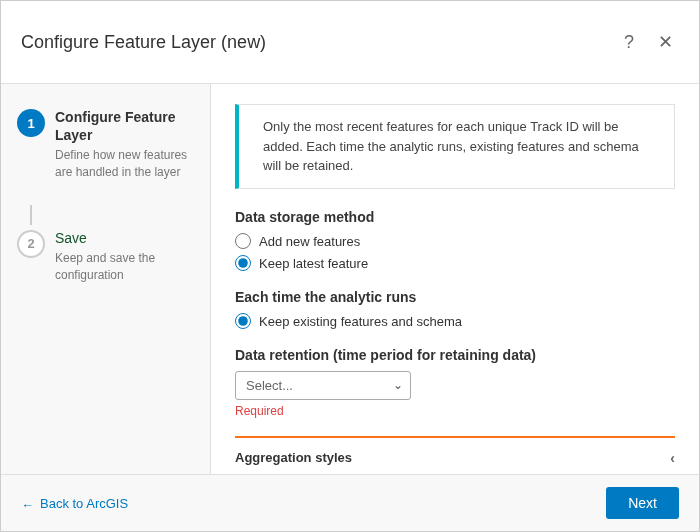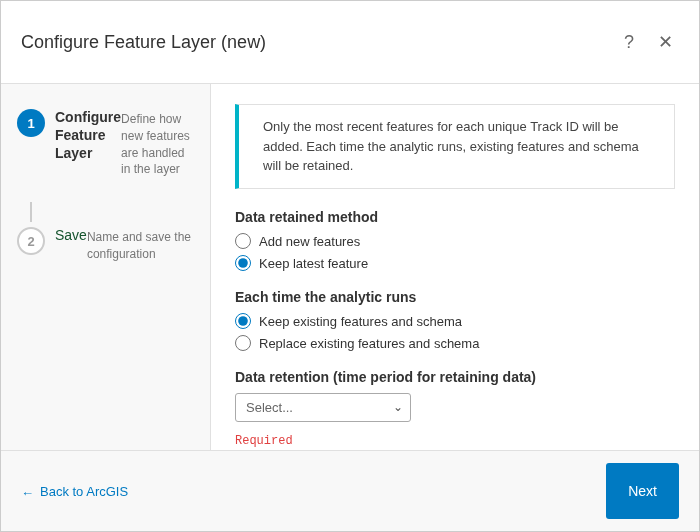--- a/index.html
+++ b/index.html
@@ -85,20 +85,21 @@
       background: #007ac2;
       color: #fff;
     }
     .step-circle.inactive {
       background: #fff;
       color: #999;
       border: 2px solid #ccc;
     }
     .step-text {
       display: flex;
+      flex-direction: column;
     }
     .step-label {
       font-size: 14px;
       font-weight: 600;
       color: #333;
       line-height: 1.3;
     }
     .step-label.inactive { font-weight: 400; color: #14532d; }
     .step-desc {
       font-size: 12px;
@@ -185,22 +186,21 @@
       right: 8px;
       top: 50%;
       transform: translateY(-50%);
       pointer-events: none;
       color: #555;
       font-size: 12px;
     }
     .required-text {
       font-size: 12px;
       color: #e04040;
-      margin-top: 12px;
-      font-family: Liberation Mono, monospace;
+      margin-top: 4px;
     }
 
     .collapsible-row {
       display: flex;
       align-items: center;
       justify-content: space-between;
       padding: 12px 0;
       border-top: 2px solid #f97316;
       cursor: pointer;
       font-weight: bold;
@@ -230,21 +230,21 @@
       align-items: center;
       gap: 6px;
       font-size: 13px;
       color: #007ac2;
       text-decoration: none;
       cursor: pointer;
       background: none;
       border: none;
     }
     .btn-next {
-      padding: 20px 22px;
+      padding: 8px 22px;
       background: #007ac2;
       color: #fff;
       border: none;
       border-radius: 3px;
       font-size: 14px;
       cursor: pointer;
     }
   </style>
 </head>
 <body>
@@ -277,56 +277,52 @@
         </div>
       </div>
       <div class="step-connector"></div>
 
       <div class="step-item">
         <div class="step-circle inactive">
           <span>2</span>
         </div>
         <div class="step-text">
           <span class="step-label inactive">Save</span>
-          <span class="step-desc">Name and save the configuration</span>
+          <span class="step-desc">Keep and save the configuration</span>
         </div>
       </div>
     </div>
 
     <div class="main-content">
 
       <div class="info-box">
         <p>Only the most recent features for each unique Track ID will be added. Each time the analytic runs, existing features and schema will be retained.</p>
       </div>
 
       <div class="section">
-        <div class="section-title">Data retained method</div>
+        <div class="section-title">Data storage method</div>
         <div class="radio-group">
           <label class="radio-item">
             <input type="radio" name="storage" value="add" style="">
             <span>Add new features</span>
           </label>
           <label class="radio-item">
             <input type="radio" name="storage" value="keep" checked="" style="">
             <span>Keep latest feature</span>
           </label>
         </div>
       </div>
 
       <div class="section">
         <div class="section-title">Each time the analytic runs</div>
         <div class="radio-group">
           <label class="radio-item">
             <input type="radio" name="analytic" value="keep_schema" checked="" style="">
             <span>Keep existing features and schema</span>
           </label>
-          <label class="radio-item">
-            <input type="radio" name="analytic" value="replace_schema" style="">
-            <span>Replace existing features and schema</span>
-          </label>
         </div>
       </div>
 
       <div class="section">
         <div class="section-title">Data retention (time period for retaining data)</div>
         <div class="select-wrapper">
           <select>
             <option value="">Select...</option>
           </select>
           <span class="select-arrow">⌄</span>

